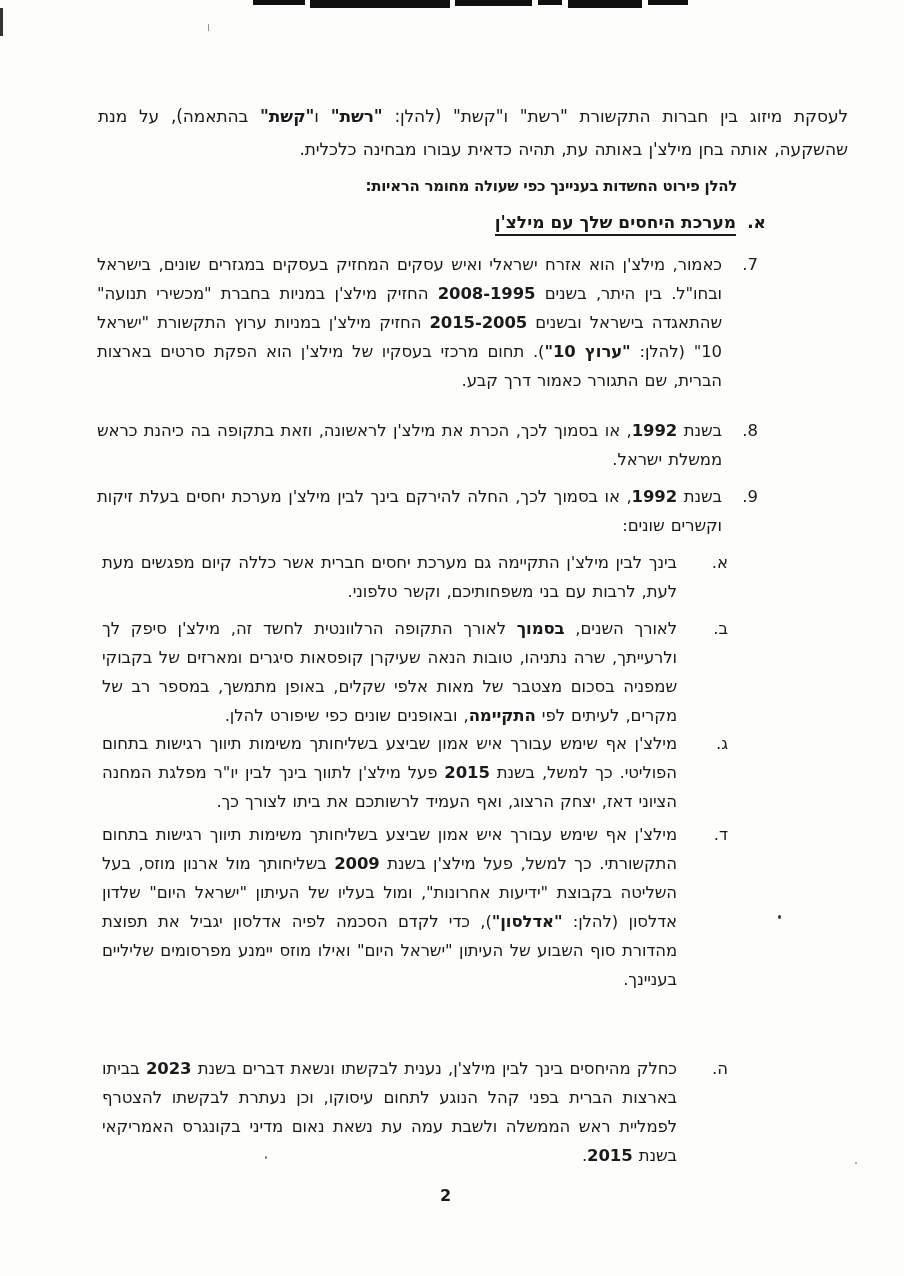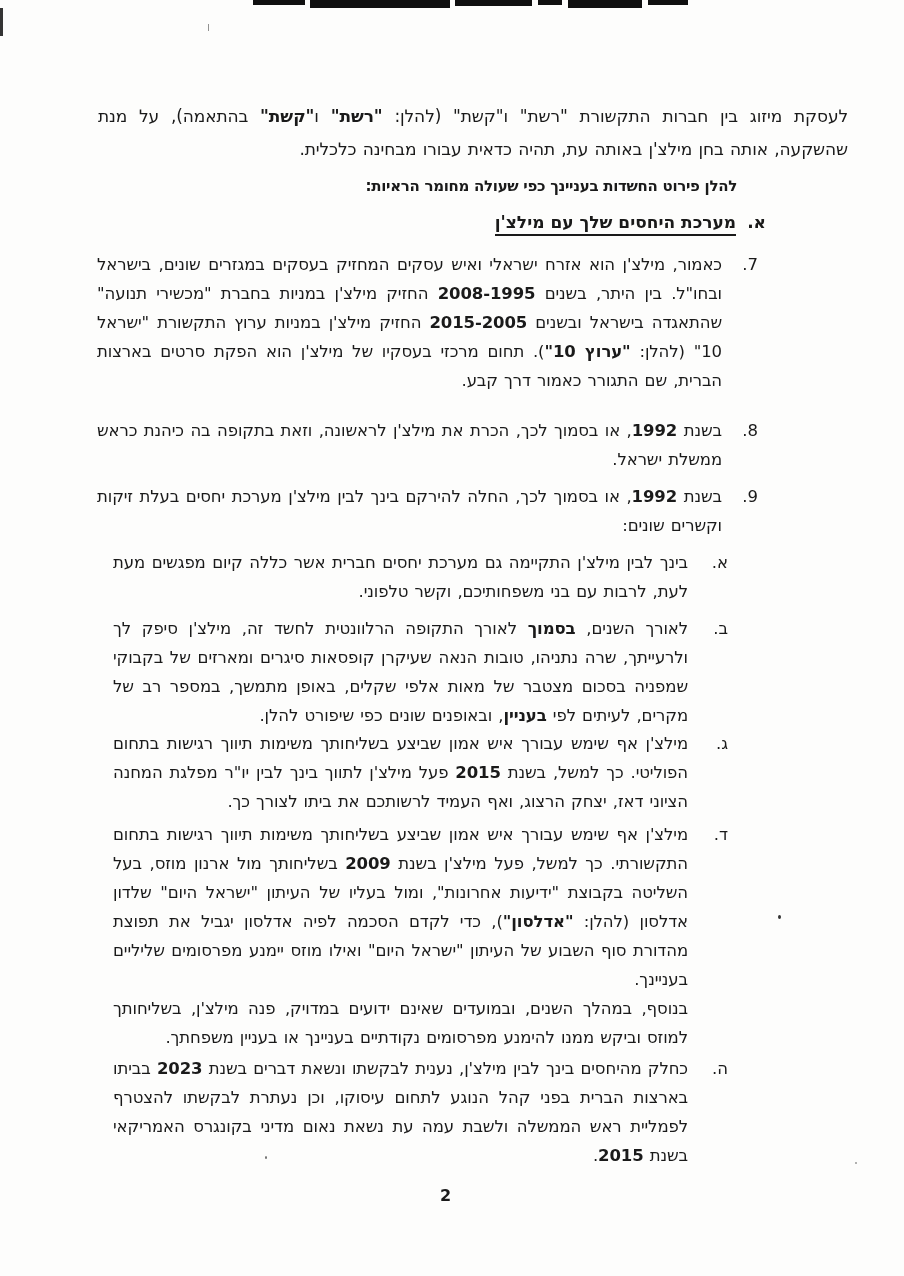--- a/index.html
+++ b/index.html
@@ -48,21 +48,21 @@
   .item .num{
     position:absolute;right:0;top:0;
     font-size:16.5px;line-height:29px;
   }
   .item .itext{margin-right:36px;width:625px;}
   .sub{right:176px;}
   .sub .letter{
     position:absolute;right:0;top:0;
     font-size:16.5px;line-height:29px;
   }
-  .sub .stext{margin-right:40px;width:575px;}
+  .sub .stext{margin-right:51px;width:575px;}
   .cont{right:216px;width:575px;}
   .pagenum{
     left:440px;top:1186px;right:auto;
     font-size:16px;font-weight:bold;direction:ltr;
   }
   b{font-weight:bold;}
   
   #item-7{top:250px;}
   #item-8{top:416px;}
   #item-9{top:482px;}
@@ -113,34 +113,33 @@
     <div class="itext para">בשנת <b>1992</b>, או בסמוך לכך, החלה להירקם בינך לבין מילצ'ן מערכת יחסים בעלת זיקות וקשרים שונים:</div>
   </div>
 
   <div class="blk sub" id="sub-a">
     <div class="letter">א.</div>
     <div class="stext para">בינך לבין מילצ'ן התקיימה גם מערכת יחסים חברית אשר כללה קיום מפגשים מעת לעת, לרבות עם בני משפחותיכם, וקשר טלפוני.</div>
   </div>
 
   <div class="blk sub" id="sub-b">
     <div class="letter">ב.</div>
-    <div class="stext para">לאורך השנים, <b>בסמוך</b> לאורך התקופה הרלוונטית לחשד זה, מילצ'ן סיפק לך ולרעייתך, שרה נתניהו, טובות הנאה שעיקרן קופסאות סיגרים ומארזים של בקבוקי שמפניה בסכום מצטבר של מאות אלפי שקלים, באופן מתמשך, במספר רב של מקרים, לעיתים לפי <b>בעניין</b>, ובאופנים שונים כפי שיפורט להלן.</div>
+    <div class="stext para">לאורך השנים, <b>בסמוך</b> לאורך התקופה הרלוונטית לחשד זה, מילצ'ן סיפק לך ולרעייתך, שרה נתניהו, טובות הנאה שעיקרן קופסאות סיגרים ומארזים של בקבוקי שמפניה בסכום מצטבר של מאות אלפי שקלים, באופן מתמשך, במספר רב של מקרים, לעיתים לפי <b>התקיימה</b>, ובאופנים שונים כפי שיפורט להלן.</div>
   </div>
 
   <div class="blk sub" id="sub-c">
     <div class="letter">ג.</div>
     <div class="stext para">מילצ'ן אף שימש עבורך איש אמון שביצע בשליחותך משימות תיווך רגישות בתחום הפוליטי. כך למשל, בשנת <b>2015</b> פעל מילצ'ן לתווך בינך לבין יו"ר מפלגת המחנה הציוני דאז, יצחק הרצוג, ואף העמיד לרשותכם את ביתו לצורך כך.</div>
   </div>
 
   <div class="blk sub" id="sub-d">
     <div class="letter">ד.</div>
     <div class="stext para">מילצ'ן אף שימש עבורך איש אמון שביצע בשליחותך משימות תיווך רגישות בתחום התקשורתי. כך למשל, פעל מילצ'ן בשנת <b>2009</b> בשליחותך מול ארנון מוזס, בעל השליטה בקבוצת "ידיעות אחרונות", ומול בעליו של העיתון "ישראל היום" שלדון אדלסון (להלן: <b>"אדלסון"</b>), כדי לקדם הסכמה לפיה אדלסון יגביל את תפוצת מהדורת סוף השבוע של העיתון "ישראל היום" ואילו מוזס יימנע מפרסומים שליליים בעניינך.</div>
   </div>
 
-  <div class="blk cont para" id="cont-par">בנוסף, במהלך השנים, ובמועדים שאינם ידועים במדויק, פנה מילצ'ן, בשליחותך למוזס וביקש ממנו להימנע מפרסומים נקודתיים בעניינך או בעניין משפחתך.</div>
 
   <div class="blk sub" id="sub-e">
     <div class="letter">ה.</div>
     <div class="stext para">כחלק מהיחסים בינך לבין מילצ'ן, נענית לבקשתו ונשאת דברים בשנת <b>2023</b> בביתו בארצות הברית בפני קהל הנוגע לתחום עיסוקו, וכן נעתרת לבקשתו להצטרף לפמליית ראש הממשלה ולשבת עמה עת נשאת נאום מדיני בקונגרס האמריקאי בשנת <b>2015</b>.</div>
   </div>
 
   <div class="blk pagenum">2</div>
 
 </div>
 

